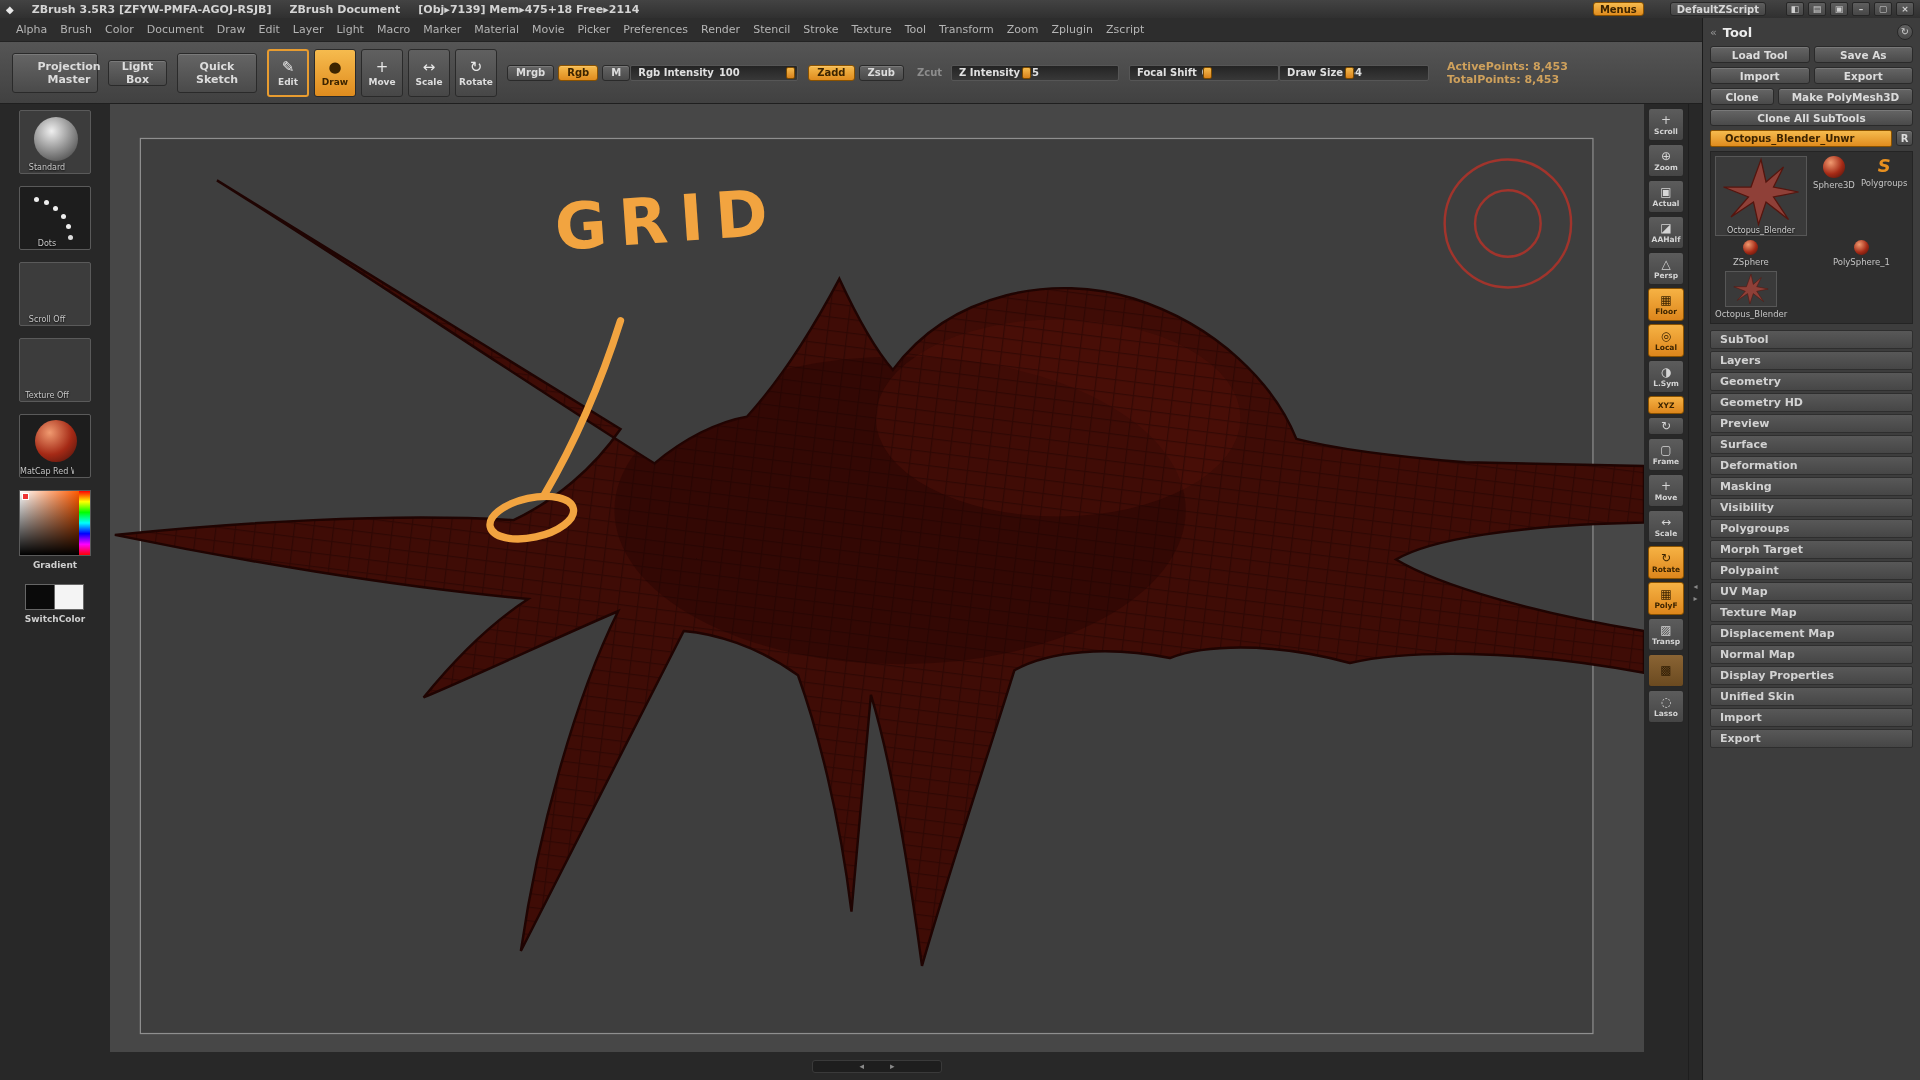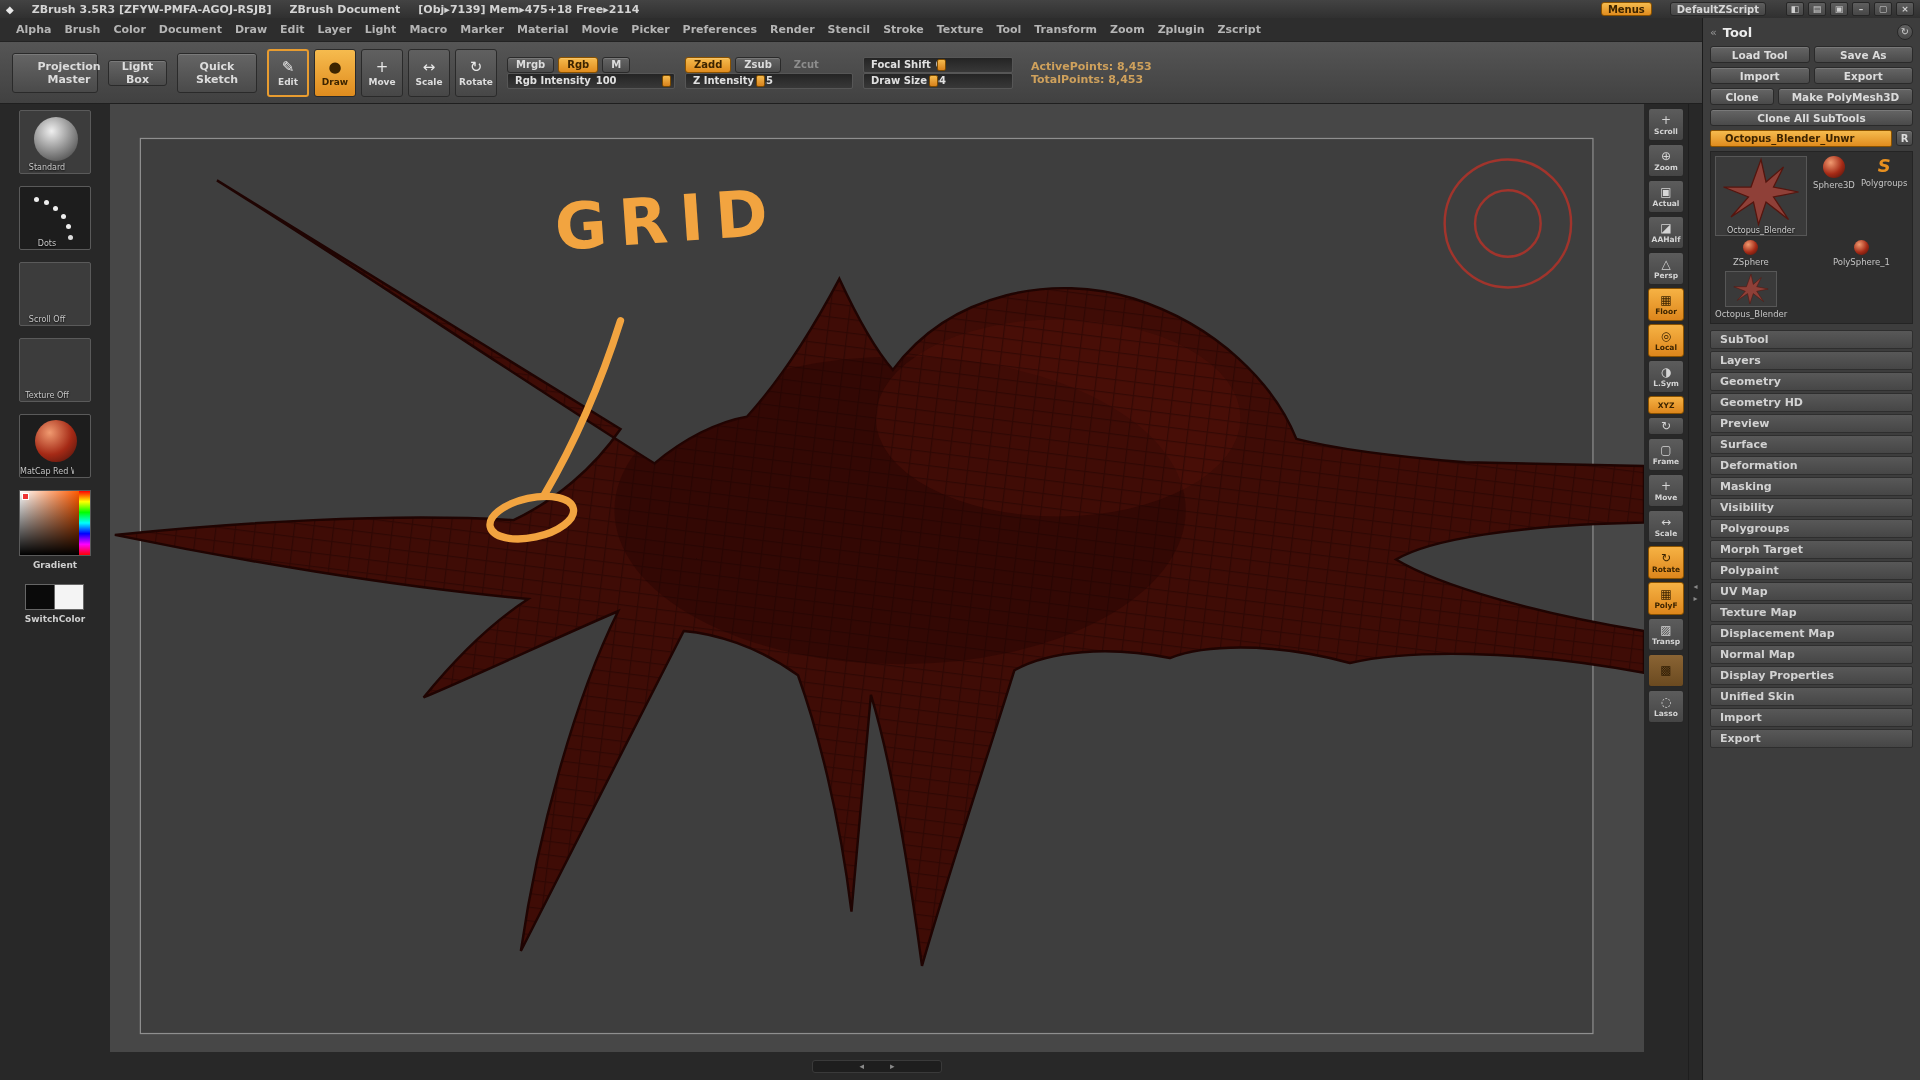--- a/index.html
+++ b/index.html
@@ -6,55 +6,55 @@
   html,body{width:1920px;height:1080px;overflow:hidden;background:#282828;
     font-family:"DejaVu Sans","Liberation Sans",sans-serif;color:#ccc;}
   .app{width:1920px;height:1080px;display:flex;flex-direction:column;}
 
   
   .titlebar{height:18px;background:linear-gradient(#434343,#303030);display:flex;align-items:center;
     font-size:11px;font-weight:bold;color:#d4d4d4;padding:0 6px;gap:18px;flex:0 0 18px;}
   .titlebar .logo{color:#e8e8e8;font-size:10px;}
   .titlebar .spacer{flex:1;}
   .tbtn{height:14px;padding:0 6px;font-size:10px;font-weight:bold;border-radius:3px;line-height:13px;
-    background:linear-gradient(#5e5e5e,#474747);border:1px solid #262626;color:#d8d8d8;}
+    background:linear-gradient(#5e5e5e,#474747);border:1px solid #262626;color:#d8d8d8;margin-left:8px;}
   .tbtn.orange{background:linear-gradient(#f6bb4e,#e08c1e);color:#3c2400;border-color:#8a5200;}
   .winbtn{width:18px;height:14px;font-size:9px;line-height:12px;text-align:center;border-radius:2px;
     background:linear-gradient(#5e5e5e,#474747);border:1px solid #262626;color:#cfcfcf;margin-left:2px;}
   .wingroup{display:flex;gap:2px;}
 
   
   .main-row{flex:1;display:flex;min-height:0;}
   .left-col{flex:1;display:flex;flex-direction:column;min-width:0;}
 
   
   .menubar{height:24px;background:#2d2d2d;display:flex;align-items:center;gap:13px;padding:0 16px;
     font-size:11px;color:#b5b5b5;flex:0 0 24px;border-bottom:1px solid #232323;}
-  .menubar span{cursor:default;font-weight:bold;}
+  .menubar span{cursor:default;}
 
   
   .toolbar{height:62px;background:linear-gradient(#555,#414141);display:flex;align-items:center;
     gap:10px;padding:0 12px;flex:0 0 62px;border-bottom:1px solid #1f1f1f;font-size:11px;}
   .btn{background:linear-gradient(#656565,#4a4a4a);border:1px solid #2a2a2a;border-radius:3px;
     color:#dcdcdc;font-size:11px;font-weight:bold;text-align:center;
     box-shadow:inset 0 1px rgba(255,255,255,.14);display:flex;align-items:center;justify-content:center;}
   .btn.orange{background:linear-gradient(#f6bb4e,#e08c1e);color:#3c2400;border-color:#8a5200;}
   .btn.ghost{background:none;border-color:transparent;box-shadow:none;color:#8d8d8d;}
   .pm{width:86px;height:40px;white-space:pre-line;line-height:13px;padding-left:28px;}
   .lb{width:59px;height:26px;}
   .qs{width:80px;height:40px;white-space:pre-line;line-height:13px;}
   .toolgrp{display:flex;gap:5px;align-items:center;}
   .modebtn{width:42px;height:48px;display:flex;flex-direction:column;align-items:center;justify-content:center;
     gap:2px;background:linear-gradient(#606060,#474747);border:1px solid #2a2a2a;border-radius:3px;}
   .modebtn .ico{font-size:15px;line-height:16px;color:#e8e8e8;}
   .modebtn .lbl{font-size:9px;font-weight:bold;color:#ddd;}
   .modebtn.editsel{outline:2px solid #e89c30;outline-offset:-2px;}
   .modebtn.orange{background:linear-gradient(#f6bb4e,#e08c1e);}
   .modebtn.orange .ico,.modebtn.orange .lbl{color:#3c2400;}
-  .stack{display:flex;flex-direction:column;}
+  .stack{display:flex;flex-direction:row;}
   .btnrow{display:flex;gap:4px;}
   .smallbtn{height:16px;font-size:10px;padding:0 8px;}
   .slider{position:relative;height:16px;background:linear-gradient(#242424,#383838);border:1px solid #565656;
     border-radius:2px;font-size:10px;font-weight:bold;color:#e0e0e0;display:flex;align-items:center;
     gap:5px;padding-left:7px;overflow:hidden;}
   .slider .nub{position:absolute;top:1px;bottom:1px;width:9px;border-radius:2px;
     background:linear-gradient(#f6bb4e,#d8821c);border:1px solid #7a4a00;}
   .w168{width:168px;}.w150{width:150px;}
   .points{display:flex;flex-direction:column;gap:0;font-size:11px;font-weight:bold;color:#cfa15c;margin-left:8px;}
 

